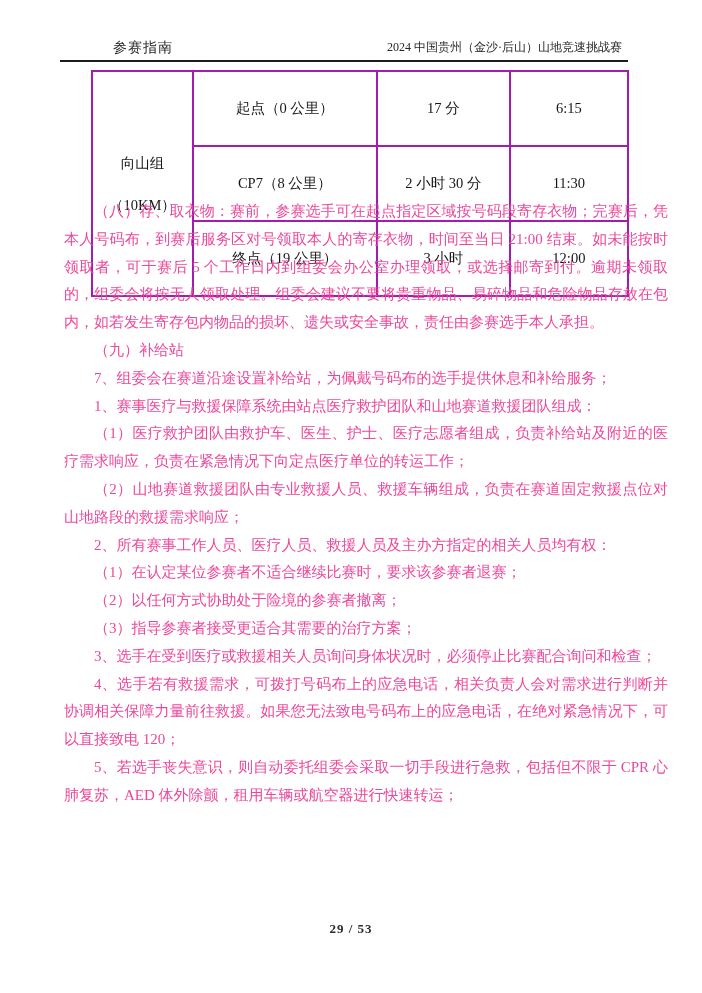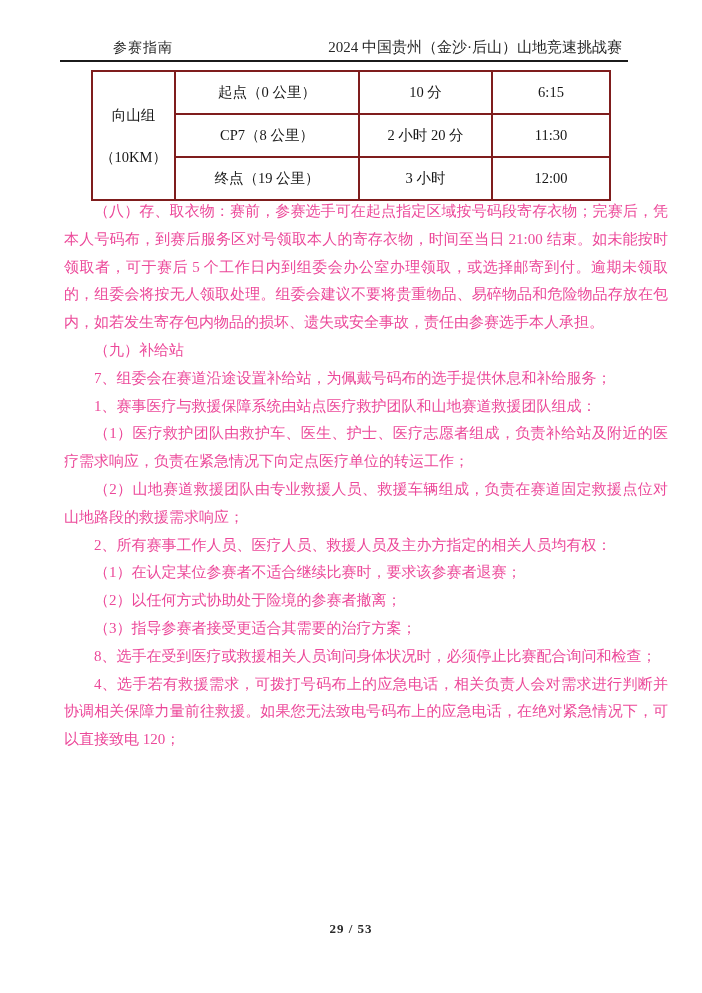--- a/index.html
+++ b/index.html
@@ -10,34 +10,34 @@
   }
   .page{position:absolute;inset:0;background:#ffffff;}
 
   
   .hdr-left{
     position:absolute;left:113px;top:41px;
     font-size:14px;line-height:13px;letter-spacing:1px;color:#262626;white-space:nowrap;
   }
   .hdr-right{
     position:absolute;right:80px;top:41px;
-    font-size:15px;line-height:13px;color:#262626;white-space:nowrap;
+    font-size:12px;line-height:13px;color:#262626;white-space:nowrap;
   }
   .hdr-rule{
     position:absolute;left:60px;top:60px;width:568px;height:2px;background:#1b1b1b;
   }
 
   
   table.cutoff{
     position:absolute;left:91px;top:70px;
     border-collapse:collapse;table-layout:fixed;
     font-size:14.5px;color:#161616;text-align:center;
   }
   table.cutoff td{
-    border:2px solid #7f1d1d;height:41px;padding:0;vertical-align:middle;
+    border:2px solid #a21caf;height:41px;padding:16px;vertical-align:middle;
     white-space:nowrap;overflow:hidden;
   }
   td.group-cell div{line-height:42px;}
 
   
   .body-text{
     position:absolute;left:64px;top:198px;width:604px;
     font-size:15px;line-height:27.8px;color:#ec4899;
     text-align:justify;
   }
@@ -65,26 +65,26 @@
         <col style="width:133px">
         <col style="width:118px">
     </colgroup>
     <tbody>
       <tr>
         <td class="group-cell" rowspan="3">
           <div>向山组</div>
           <div>（10KM）</div>
         </td>
         <td>起点（0 公里）</td>
-        <td>10 分</td>
+        <td>17 分</td>
         <td>6:15</td>
       </tr>
       <tr>
         <td>CP7（8 公里）</td>
-        <td>2 小时 20 分</td>
+        <td>2 小时 30 分</td>
         <td>11:30</td>
       </tr>
       <tr>
         <td>终点（19 公里）</td>
         <td>3 小时</td>
         <td>12:00</td>
       </tr>
     </tbody>
   </table>
 
@@ -92,18 +92,19 @@
       <p>（八）存、取衣物：赛前，参赛选手可在起点指定区域按号码段寄存衣物；完赛后，凭本人号码布，到赛后服务区对号领取本人的寄存衣物，时间至当日 21:00 结束。如未能按时领取者，可于赛后 5 个工作日内到组委会办公室办理领取，或选择邮寄到付。逾期未领取的，组委会将按无人领取处理。组委会建议不要将贵重物品、易碎物品和危险物品存放在包内，如若发生寄存包内物品的损坏、遗失或安全事故，责任由参赛选手本人承担。</p>
       <p>（九）补给站</p>
       <p>7、组委会在赛道沿途设置补给站，为佩戴号码布的选手提供休息和补给服务；</p>
       <p>1、赛事医疗与救援保障系统由站点医疗救护团队和山地赛道救援团队组成：</p>
       <p>（1）医疗救护团队由救护车、医生、护士、医疗志愿者组成，负责补给站及附近的医疗需求响应，负责在紧急情况下向定点医疗单位的转运工作；</p>
       <p>（2）山地赛道救援团队由专业救援人员、救援车辆组成，负责在赛道固定救援点位对山地路段的救援需求响应；</p>
       <p>2、所有赛事工作人员、医疗人员、救援人员及主办方指定的相关人员均有权：</p>
       <p>（1）在认定某位参赛者不适合继续比赛时，要求该参赛者退赛；</p>
       <p>（2）以任何方式协助处于险境的参赛者撤离；</p>
       <p>（3）指导参赛者接受更适合其需要的治疗方案；</p>
-      <p>8、选手在受到医疗或救援相关人员询问身体状况时，必须停止比赛配合询问和检查；</p>
+      <p>3、选手在受到医疗或救援相关人员询问身体状况时，必须停止比赛配合询问和检查；</p>
       <p>4、选手若有救援需求，可拨打号码布上的应急电话，相关负责人会对需求进行判断并协调相关保障力量前往救援。如果您无法致电号码布上的应急电话，在绝对紧急情况下，可以直接致电 120；</p>
+      <p>5、若选手丧失意识，则自动委托组委会采取一切手段进行急救，包括但不限于 CPR 心肺复苏，AED 体外除颤，租用车辆或航空器进行快速转运；</p>
     </div>
 
   <div class="footer">29 / 53</div>
 </div>
 
 </body></html>

